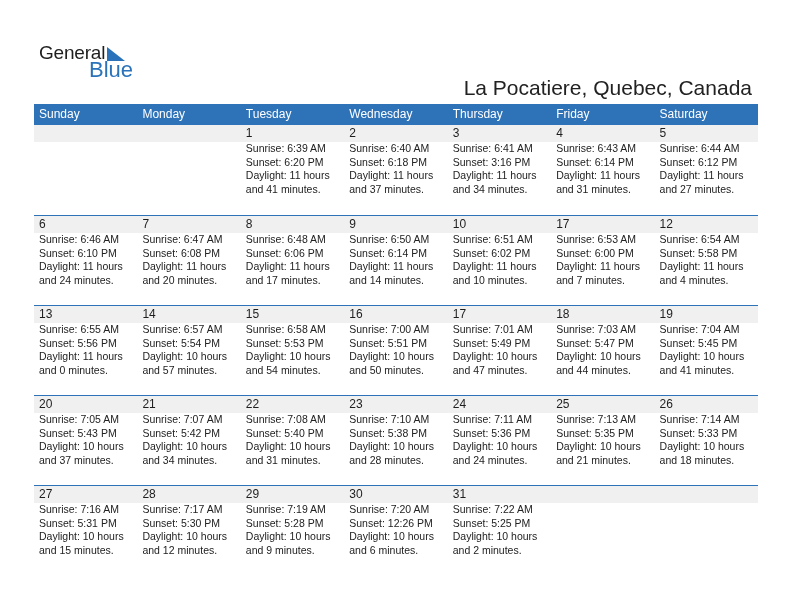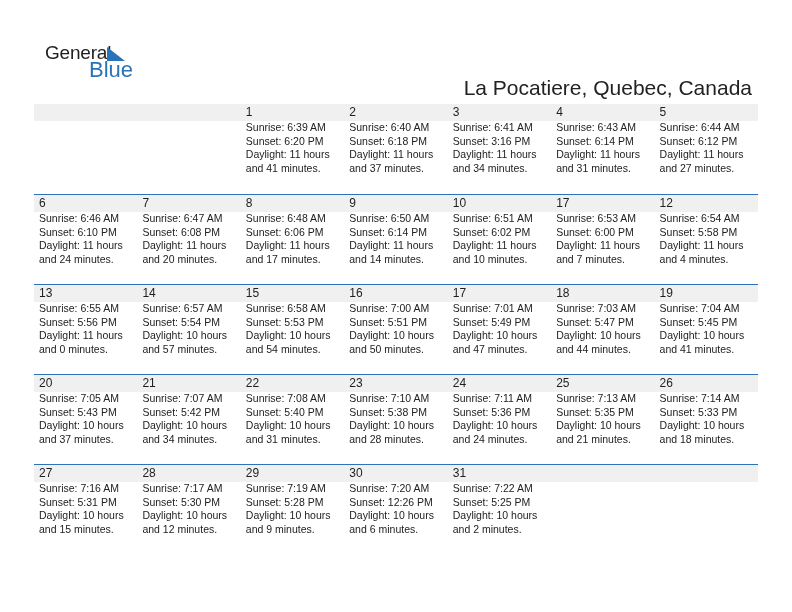--- a/index.html
+++ b/index.html
@@ -8,21 +8,21 @@
       background: #ffffff;
       font-family: "Liberation Sans", sans-serif;
       color: #222222;
       overflow: hidden;
     }
     .page { position: relative; width: 792px; height: 612px; }
 
     
     .logo { position: absolute; left: 37px; top: 42px; width: 100px; height: 40px; }
     .logo-general {
-      position: absolute; left: 8px; top: 0;
+      position: absolute; left: 2px; top: 0;
       font-size: 19px; color: #1e1e1e; letter-spacing: -0.2px;
       line-height: 22px;
     }
     .logo-blue {
       position: absolute; left: 52px; top: 17px;
       font-size: 22px; color: #2a73bb; line-height: 22px;
     }
     .logo-triangle {
       position: absolute; left: 70px; top: 5px;
       width: 0; height: 0;
@@ -76,20 +76,29 @@
 
   <div class="logo">
     <span class="logo-general">General</span>
     <span class="logo-triangle"></span>
     <span class="logo-blue">Blue</span>
   </div>
 
   <div class="subtitle">La Pocatiere, Quebec, Canada</div>
 
   <div class="calendar">
+    <div class="cal-header">
+      <div class="cal-header-cell">Sunday</div>
+      <div class="cal-header-cell">Monday</div>
+      <div class="cal-header-cell">Tuesday</div>
+      <div class="cal-header-cell">Wednesday</div>
+      <div class="cal-header-cell">Thursday</div>
+      <div class="cal-header-cell">Friday</div>
+      <div class="cal-header-cell">Saturday</div>
+    </div>
     <div id="weeks">
         <div class="week">
           <div class="date-bar"></div>
           <div class="week-inner">
             <div class="day"></div>
             <div class="day"></div>
             <div class="day">
               <div class="day-num">1</div>
               <div class="day-line">Sunrise: 6:39 AM</div>
               <div class="day-line">Sunset: 6:20 PM</div>

